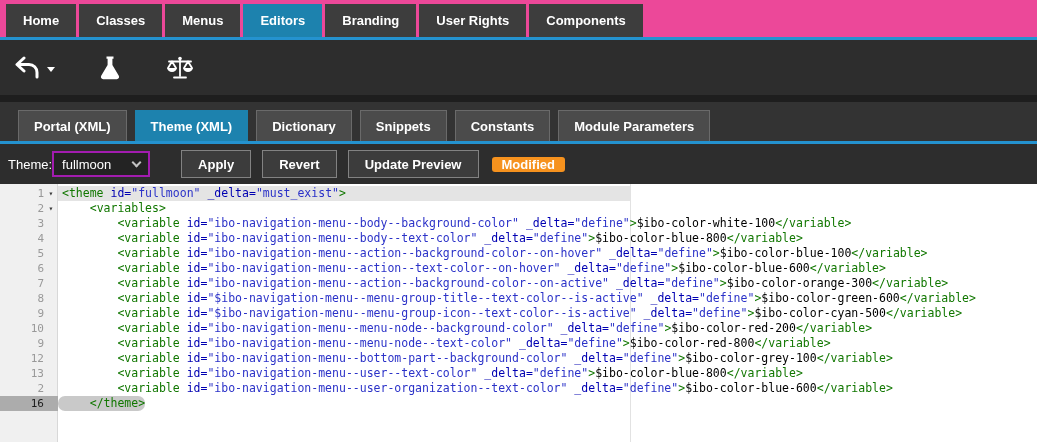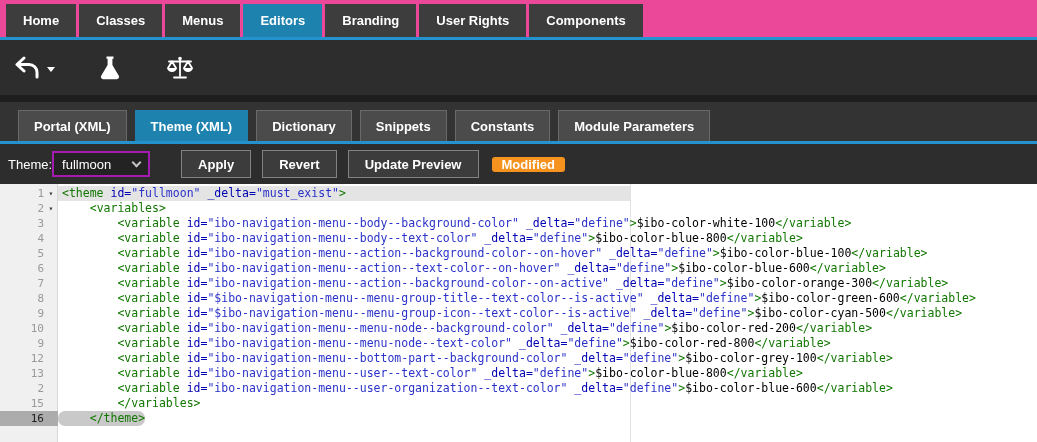--- a/index.html
+++ b/index.html
@@ -226,27 +226,20 @@
           <div class="cm-line"><span class="tk-plain">        </span><span class="tk-tag">&lt;variable</span><span class="tk-attr"> id=</span><span class="tk-str">"ibo-navigation-menu--user--text-color"</span><span class="tk-attr"> _delta=</span><span class="tk-str">"define"</span><span class="tk-tag">&gt;</span><span class="tk-plain">$ibo-color-blue-800</span><span class="tk-tag">&lt;/variable&gt;</span></div>
         </div>
         <div class="cm-row">
           <div class="gcell">
             <span class="ln">2</span>
             <span class="fold"></span>
           </div>
           <div class="cm-line"><span class="tk-plain">        </span><span class="tk-tag">&lt;variable</span><span class="tk-attr"> id=</span><span class="tk-str">"ibo-navigation-menu--user-organization--text-color"</span><span class="tk-attr"> _delta=</span><span class="tk-str">"define"</span><span class="tk-tag">&gt;</span><span class="tk-plain">$ibo-color-blue-600</span><span class="tk-tag">&lt;/variable&gt;</span></div>
         </div>
         <div class="cm-row">
-          <div class="gcell">
-            <span class="ln">15</span>
-            <span class="fold"></span>
-          </div>
-          <div class="cm-line"><span class="tk-plain">        </span><span class="tk-tag">&lt;/variables&gt;</span></div>
-        </div>
-        <div class="cm-row">
           <div class="gcell sel">
             <span class="ln">16</span>
             <span class="fold"></span>
           </div>
           <div class="cm-line hltext"><span class="hlspan"><span class="tk-plain">    </span><span class="tk-tag">&lt;/theme&gt;</span></span></div>
         </div>
       </div>
   </div>
 
 </div>

